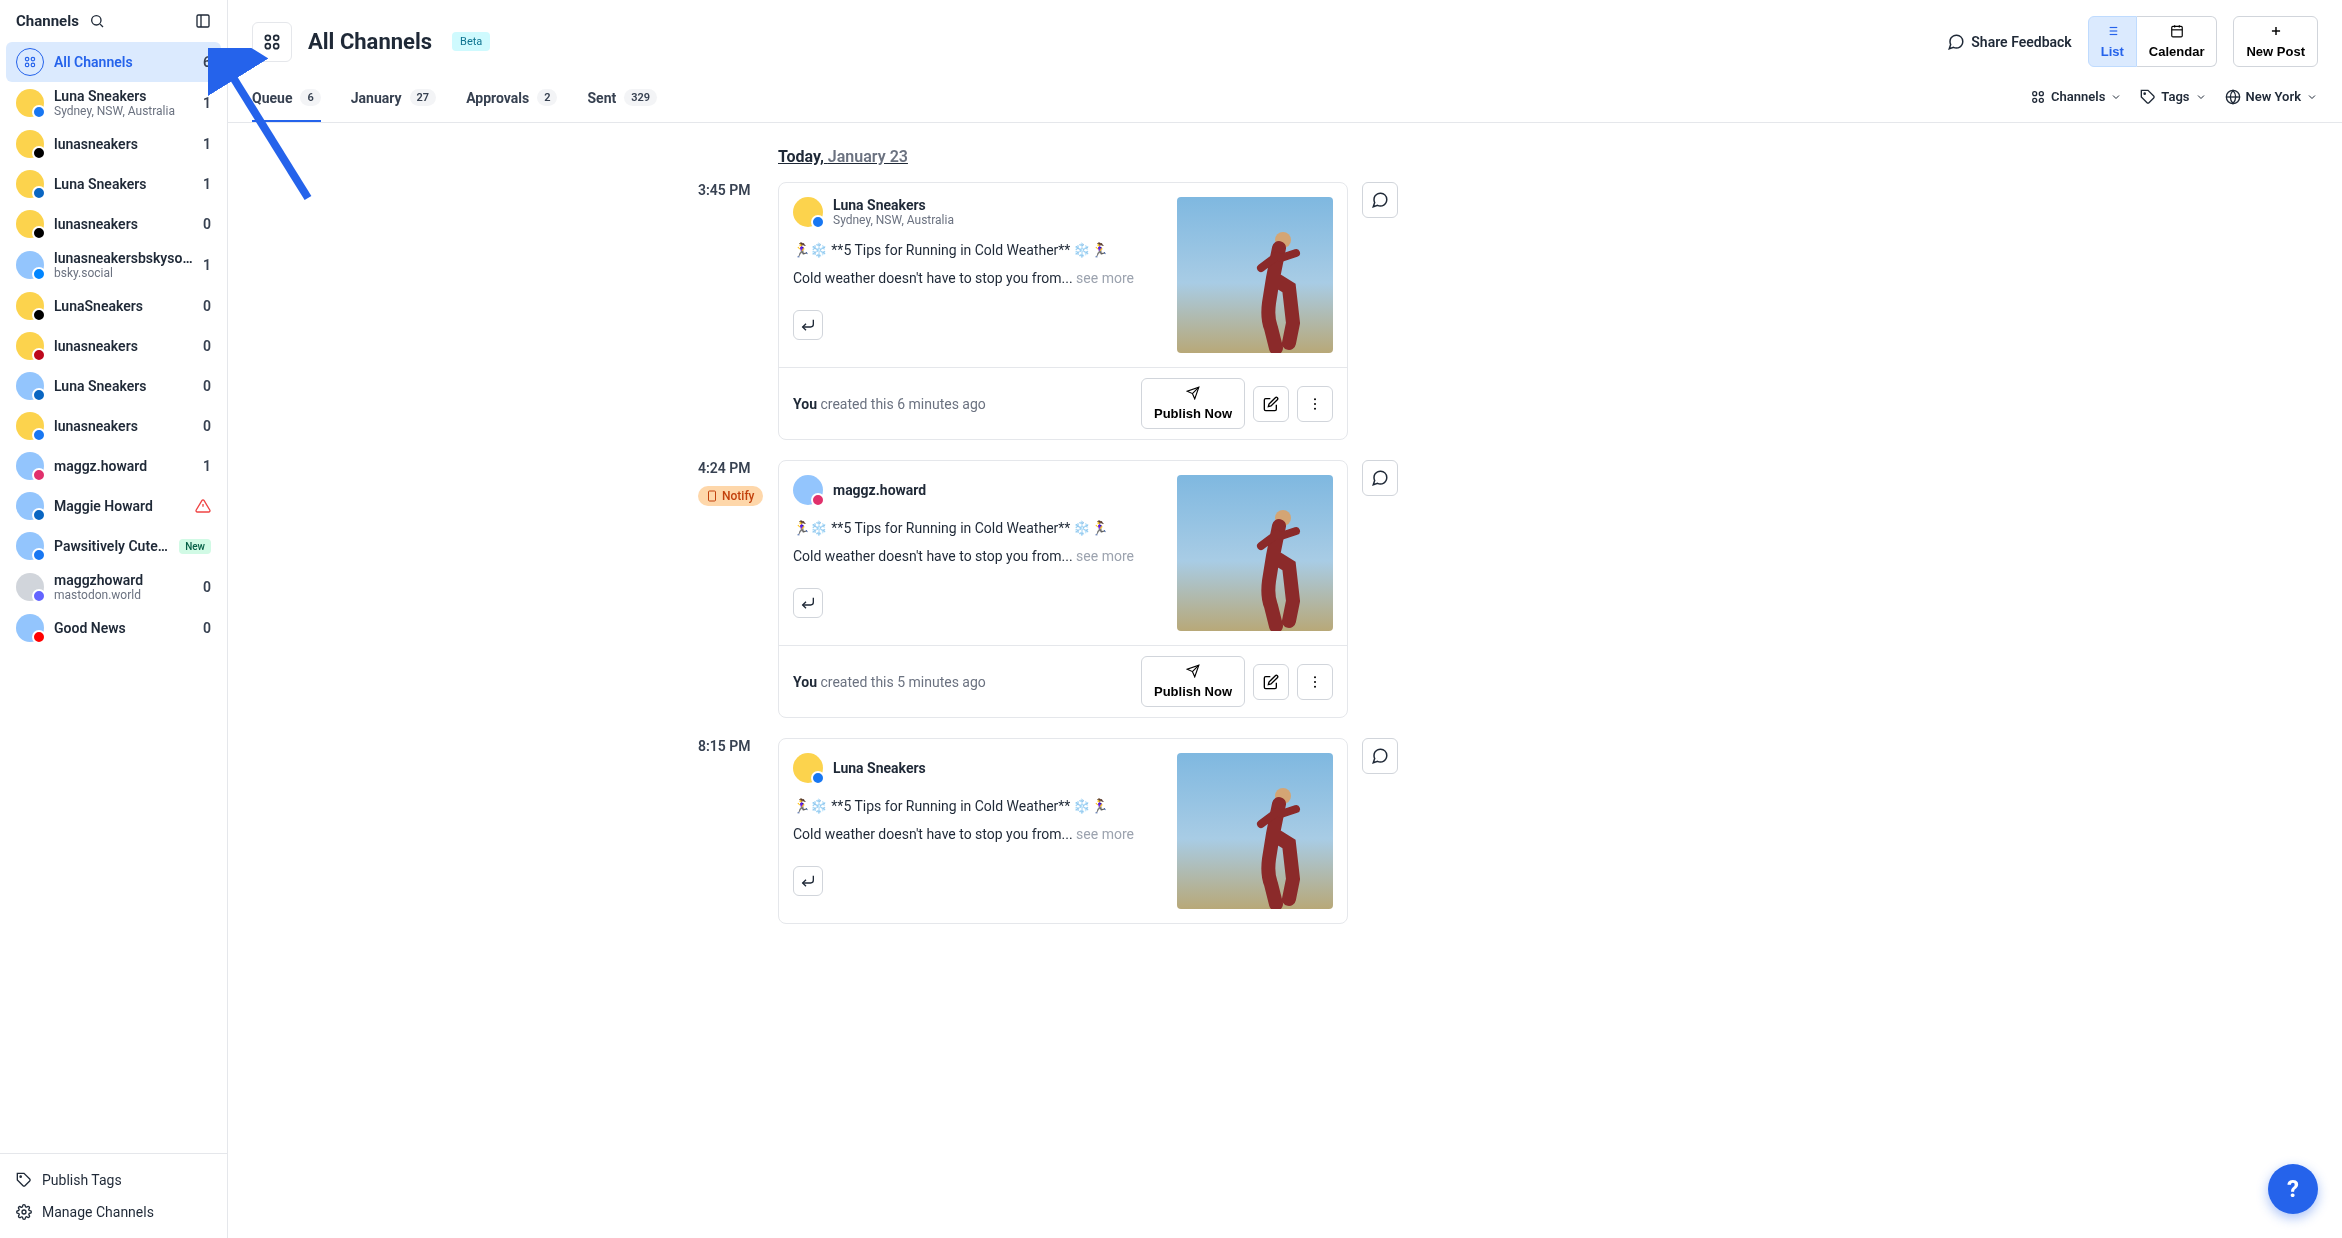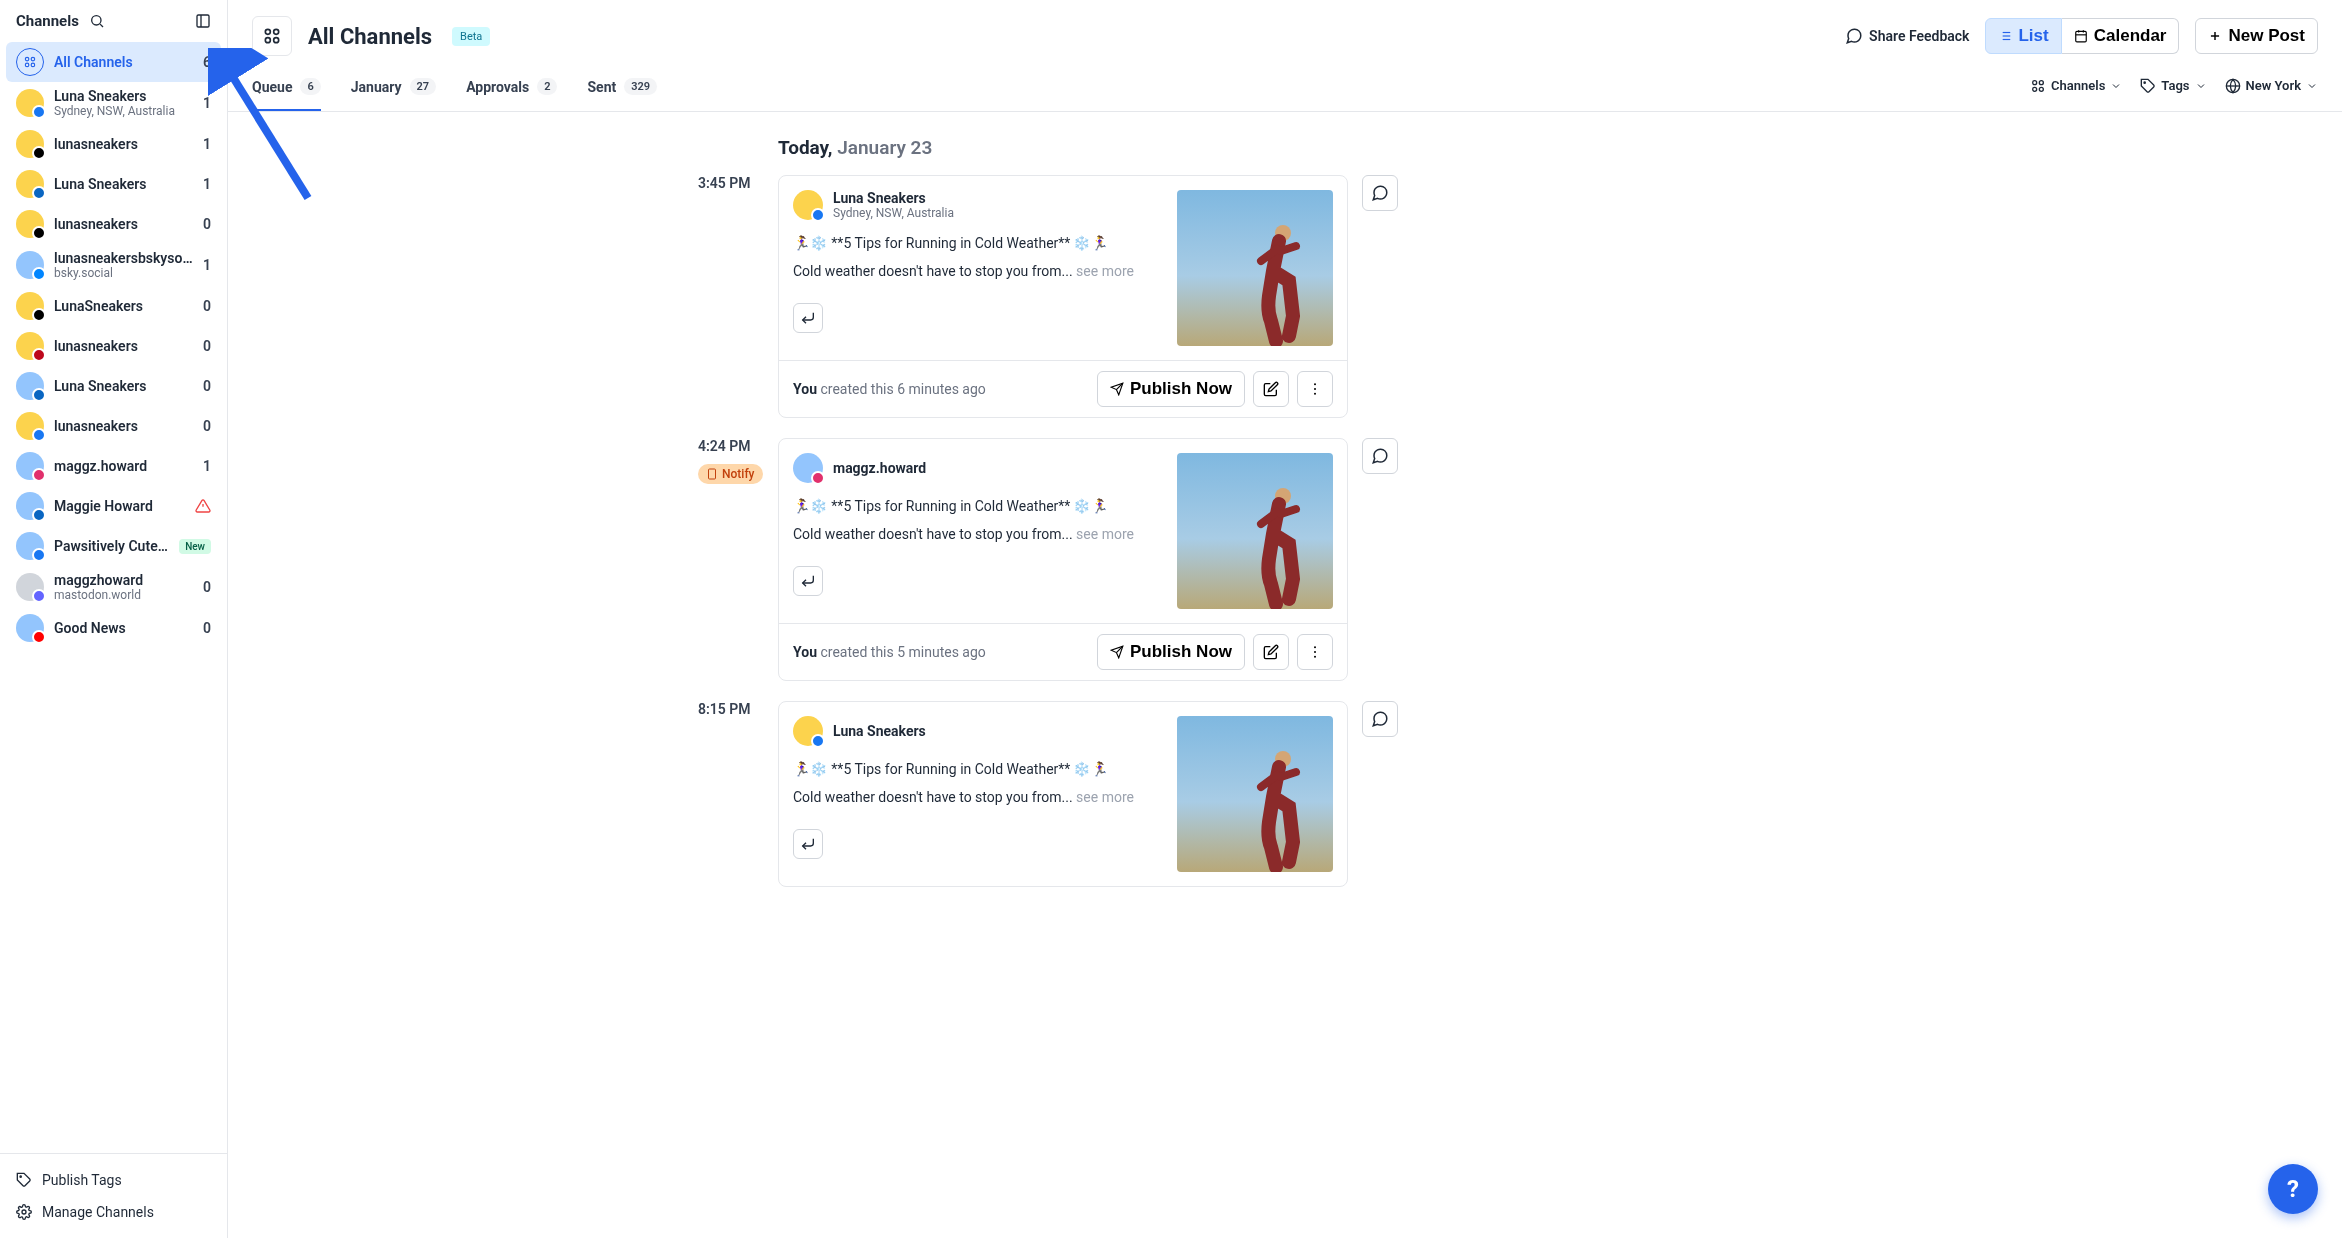--- a/index.html
+++ b/index.html
@@ -34,39 +34,39 @@
 .footer-item svg { width: 16px; height: 16px; }
 
 
 .main { flex: 1; display: flex; flex-direction: column; min-width: 0; }
 .main-header { display: flex; align-items: center; padding: 16px 24px 12px; gap: 16px; }
 .mh-icon { width: 40px; height: 40px; border: 1px solid #e5e7eb; border-radius: 6px; display: flex; align-items: center; justify-content: center; }
 .mh-title { font-size: 22px; font-weight: 700; }
 .mh-beta { background: #cffafe; color: #0e7490; font-size: 11px; padding: 3px 8px; border-radius: 4px; margin-left: 4px; }
 .mh-flex { flex: 1; }
 .mh-link { display: flex; align-items: center; gap: 6px; font-weight: 600; cursor: pointer; }
-.btn { display: flex; align-items: center; gap: 6px; padding: 7px 12px; border: 1px solid #d1d5db; border-radius: 6px; background: #fff; cursor: pointer; font-weight: 600; font-size: 17px; }
+.btn { display: flex; align-items: center; gap: 6px; padding: 7px 12px; border: 1px solid #d1d5db; border-radius: 6px; background: #fff; cursor: pointer; font-weight: 600; font-size: 13px; flex-direction: column; }
 .btn.active { background: #dbeafe; color: #2563eb; border-color: #bfdbfe; }
 .btn-group { display: flex; }
 .btn-group .btn:first-child { border-radius: 6px 0 0 6px; }
 .btn-group .btn:last-child { border-radius: 0 6px 6px 0; border-left: none; }
 
 
 .tabs-row { display: flex; align-items: center; padding: 0 24px; border-bottom: 1px solid #e5e7eb; gap: 30px; }
 .tabs { display: flex; gap: 30px; }
 .tab { display: flex; align-items: center; gap: 8px; padding: 10px 0 14px; cursor: pointer; border-bottom: 2px solid transparent; }
 .tab.active { border-bottom-color: #2563eb; }
 .tab-label { font-weight: 700; color: #374151; }
 .tab-badge { background: #f3f4f6; color: #374151; font-size: 11px; padding: 2px 7px; border-radius: 10px; font-weight: 600; }
 .filters { margin-left: auto; display: flex; gap: 18px; align-items: center; padding-bottom: 8px; }
 .filter { display: flex; align-items: center; gap: 5px; font-weight: 600; cursor: pointer; font-size: 13px; }
 
 
 .content { flex: 1; overflow-y: auto; padding: 24px 0; position: relative; }
-.date-header { padding: 0 0 16px 550px; font-size: 19px; }
+.date-header { padding: 0 0 16px 550px; font-size: 16px; text-decoration: underline; }
 .date-strong { font-weight: 700; }
 .date-light { color: #6b7280; font-weight: 600; }
 .post-row { display: flex; margin-bottom: 20px; }
 .post-time-col { width: 550px; padding-left: 0; text-align: left; padding-right: 20px; display: flex; flex-direction: column; align-items: flex-start; padding-left: 470px; box-sizing: border-box; }
 .post-time { font-weight: 600; color: #374151; margin-bottom: 10px; }
 .notify-pill { background: #fed7aa; color: #c2410c; font-size: 12px; padding: 3px 8px; border-radius: 12px; display: flex; align-items: center; gap: 4px; font-weight: 500; }
 .post-card-wrap { flex: 1; display: flex; gap: 14px; padding-right: 24px; }
 .post-card { width: 570px; border: 1px solid #e5e7eb; border-radius: 8px; background: #fff; }
 .pc-body { padding: 14px; display: flex; gap: 14px; }
 .pc-left { flex: 1; }

